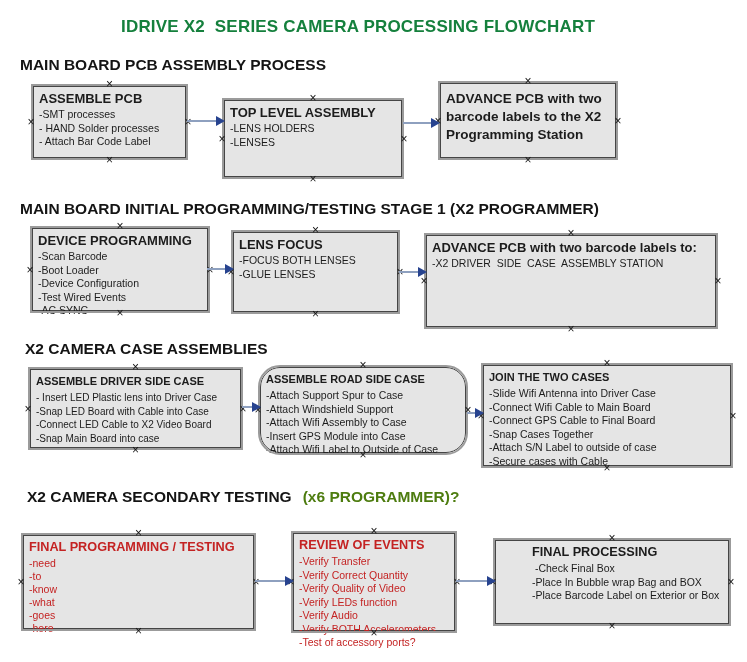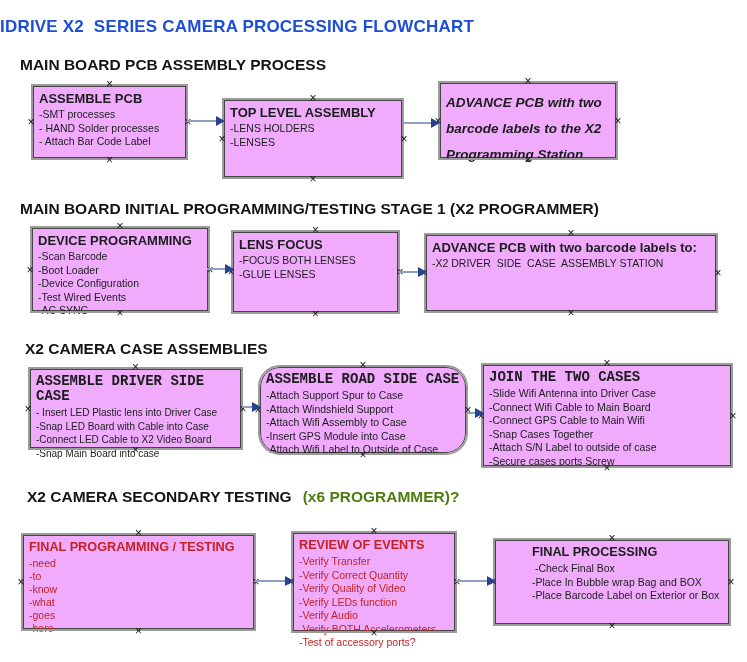--- a/index.html
+++ b/index.html
@@ -1,47 +1,47 @@
 <!DOCTYPE html>
 <html><head>
 <meta charset="utf-8">
 <style>
   html,body{margin:0;padding:0;background:#ffffff;}
   body{font-family:"Liberation Sans", sans-serif;}
   .canvas{position:relative;width:747px;height:662px;background:#fff;overflow:hidden;}
 
-  .title{position:absolute;left:0;top:17px;width:716px;
-         font-size:17px;font-weight:bold;color:#1d4ed8;white-space:pre;letter-spacing:.2px;}
+  .title{position:absolute;left:0;top:17px;width:716px;text-align:center;
+         font-size:17px;font-weight:bold;color:#15803d;white-space:pre;letter-spacing:.2px;}
 
   .sec-h{position:absolute;font-size:15.5px;font-weight:bold;color:#141414;white-space:pre;}
   .sh1{left:20px;top:56px;}
   .sh2{left:20px;top:200px;}
   .sh3{left:25px;top:340px;}
   .sh4{left:27px;top:488px;}
   .sh4 .suffix{color:#4d7c0f;margin-left:11px;}
 
-  .box{position:absolute;background:#f0abfc;border:1px solid #454545;outline:2px solid #9b9b9b;
+  .box{position:absolute;background:#e5e5e5;border:1px solid #454545;outline:2px solid #9b9b9b;
        box-sizing:border-box;padding:4px 4px 0 5px;color:#1c1c1c;}
   .box .btitle{font-weight:bold;font-size:13px;line-height:15px;margin-bottom:2px;}
   .box .line{font-size:10.5px;line-height:13.5px;white-space:pre;}
   .box.red{color:#c42323;}
   .box.red .btitle{color:#c42323;}
 
   
   .b-a{left:33px;top:86px;width:153px;height:72px;}
   .b-b{left:224px;top:84px;width:178px;height:77px;margin-top:16px;}
   .b-c{left:440px;top:83px;width:176px;height:75px;}
-  .b-c .btitle{font-size:13.5px;line-height:26px;padding-top:2px;font-style:italic;}
+  .b-c .btitle{font-size:13.5px;line-height:18px;padding-top:2px;}
   .b-d{left:32px;top:228px;width:176px;height:83px;}
   .b-e{left:233px;top:232px;width:165px;height:80px;}
-  .b-f{left:426px;top:235px;width:290px;height:76px;}
+  .b-f{left:426px;top:235px;width:290px;height:92px;}
   .b-g{left:30px;top:369px;width:211px;height:79px;}
   .b-h{left:260px;top:367px;width:206px;height:86px;border-radius:20px;}
   .b-i{left:483px;top:365px;width:248px;height:101px;}
-  .b-g .btitle,.b-h .btitle,.b-i .btitle{font-size:14px;font-family:Liberation Mono, monospace;}
+  .b-g .btitle,.b-h .btitle,.b-i .btitle{font-size:11px;}
   .b-g .line{font-size:10px;}
   .b-j{left:23px;top:535px;width:231px;height:94px;}
   .b-j .line{line-height:13px;}
   .b-k{left:293px;top:533px;width:162px;height:98px;}
   .b-l{left:495px;top:540px;width:234px;height:84px;padding-left:36px;}
   .b-j .btitle,.b-k .btitle,.b-l .btitle{font-size:12.7px;}
 
   
   .hd{position:absolute;width:10px;height:10px;color:#161616;font-size:12px;line-height:10px;
       text-align:center;font-weight:400;}
@@ -172,24 +172,24 @@
   </div>
   <div class="box b-i">
     <span class="hd t"></span>
       <span class="hd b"></span>
       <span class="hd l"></span>
       <span class="hd r"></span>
     <div class="btitle">JOIN THE TWO CASES</div>
     <div class="lines">
         <div class="line">-Slide Wifi Antenna into Driver Case</div>
         <div class="line">-Connect Wifi Cable to Main Board</div>
-        <div class="line">-Connect GPS Cable to Main Wifi</div>
+        <div class="line">-Connect GPS Cable to Final Board</div>
         <div class="line">-Snap Cases Together</div>
         <div class="line">-Attach S/N Label to outside of case</div>
-        <div class="line">-Secure cases ports Screw</div>
+        <div class="line">-Secure cases with Cable</div>
       </div>
   </div>
 
   <div class="box red b-j">
     <span class="hd t"></span>
       <span class="hd b"></span>
       <span class="hd l"></span>
       <span class="hd r"></span>
     <div class="btitle">FINAL PROGRAMMING / TESTING</div>
     <div class="lines">

